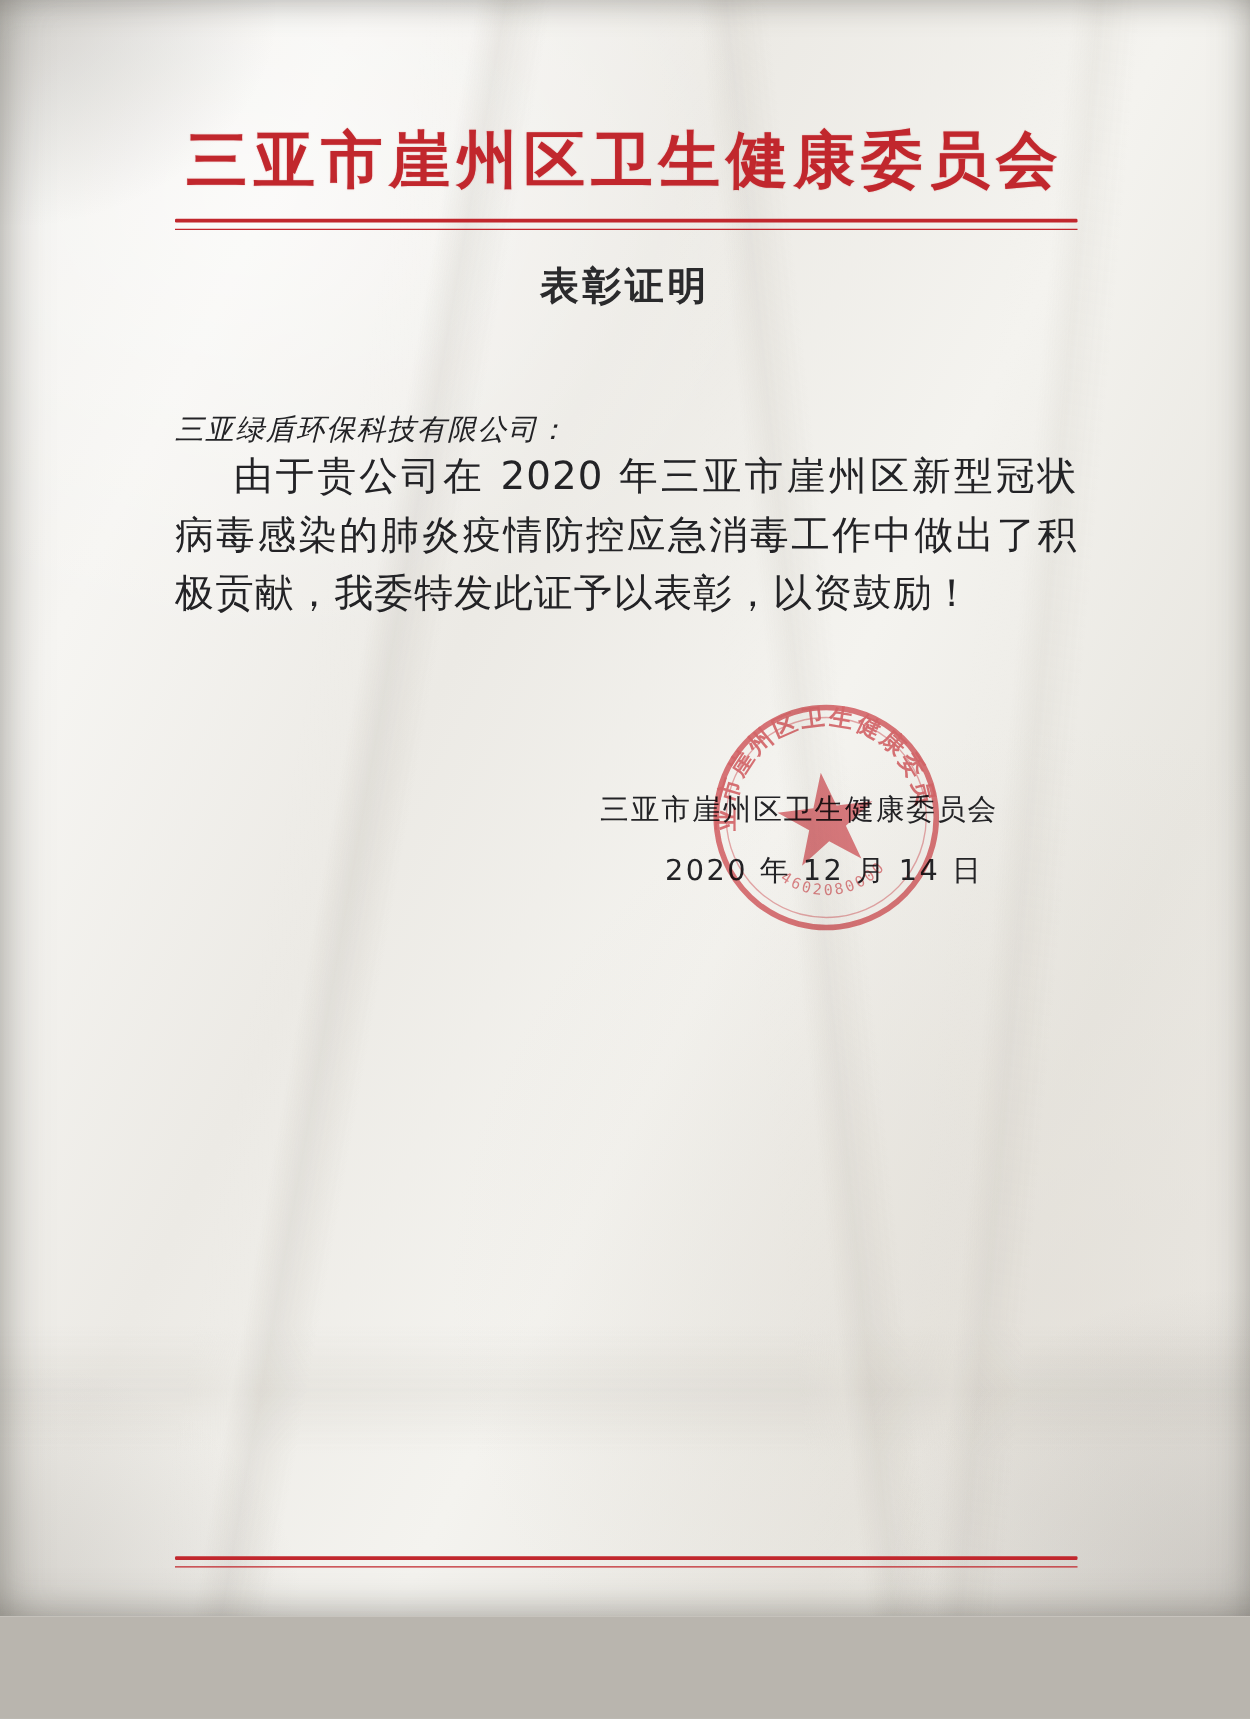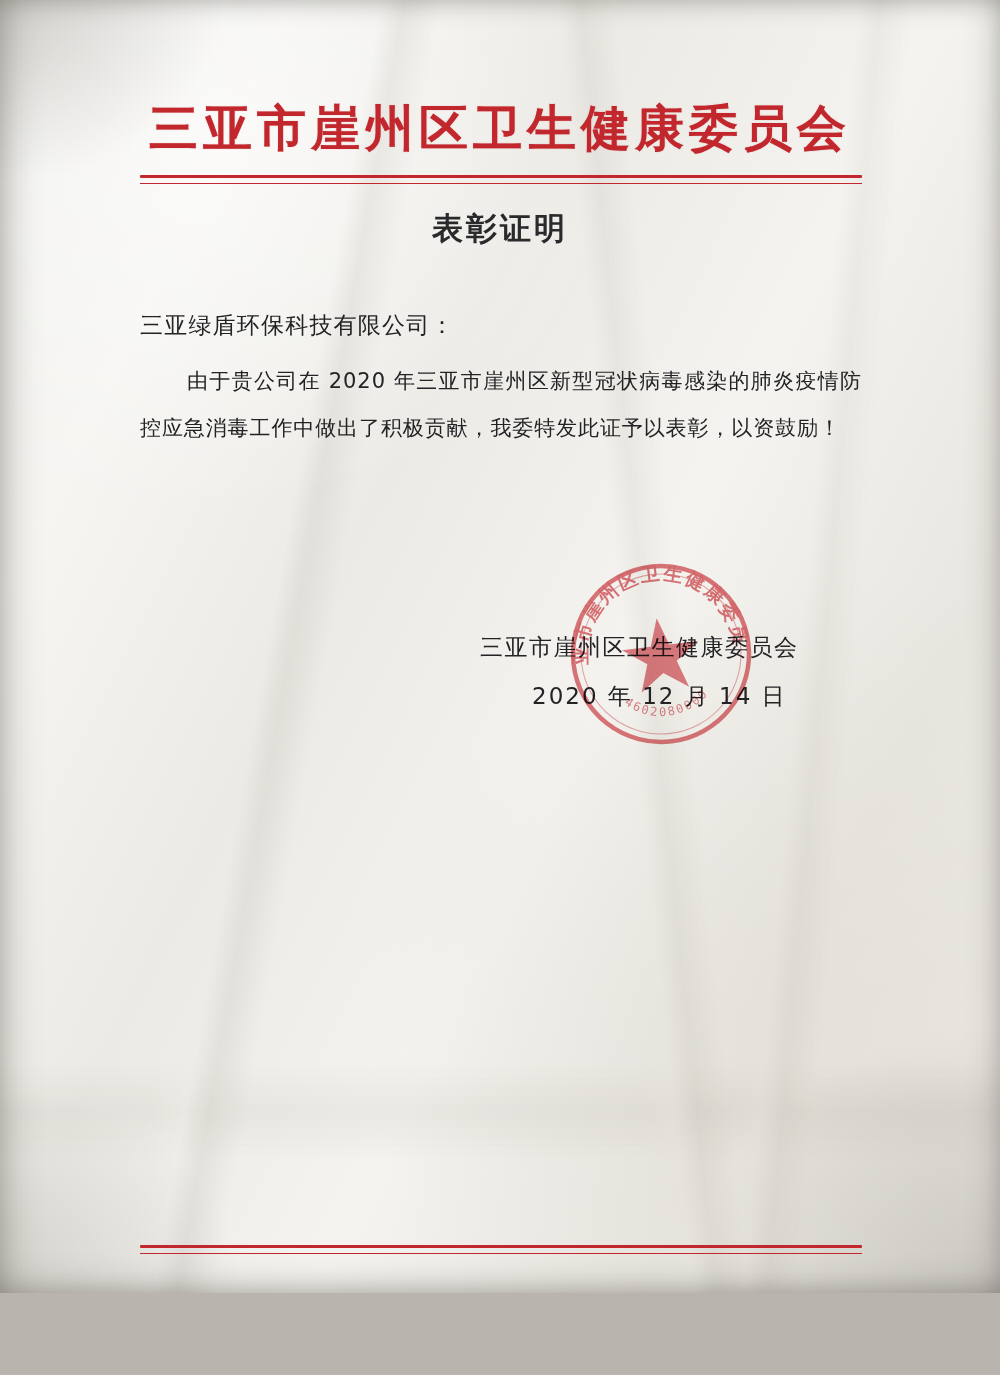--- a/index.html
+++ b/index.html
@@ -113,34 +113,35 @@
     font-family: "DejaVu Serif", "Liberation Serif", serif;
     font-weight: 700;
     font-size: 31px;
     letter-spacing: 3px;
     color: #2a2a2c;
   }
 
   .addressee {
     position: absolute;
     left: 140px;
-    top: 310px;
+    top: 328px;
     font-family: "DejaVu Sans", "Liberation Sans", sans-serif;
     font-size: 23px;
     letter-spacing: 1.2px;
     color: #232326;
+    font-style: italic;
   }
 
   .body-text {
     position: absolute;
     left: 140px;
     top: 358px;
     width: 722px;
     font-family: "DejaVu Sans", "Liberation Sans", sans-serif;
-    font-size: 21px;
+    font-size: 31px;
     line-height: 47px;
     letter-spacing: 0.9px;
     text-indent: 47px;
     text-align: justify;
     color: #232326;
   }
 
   .signature {
     position: absolute;
     left: 480px;

